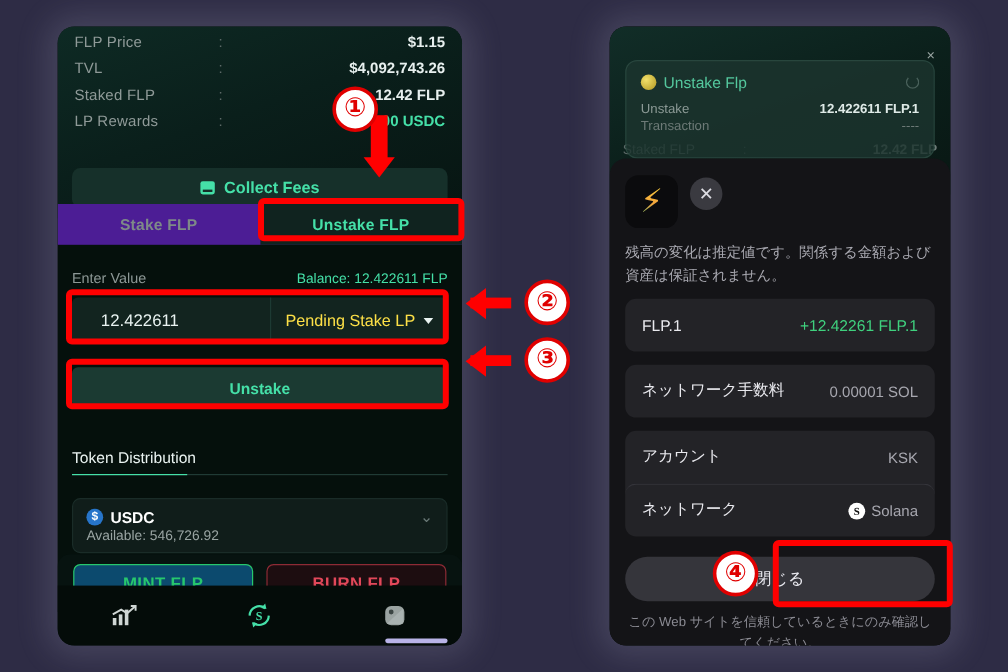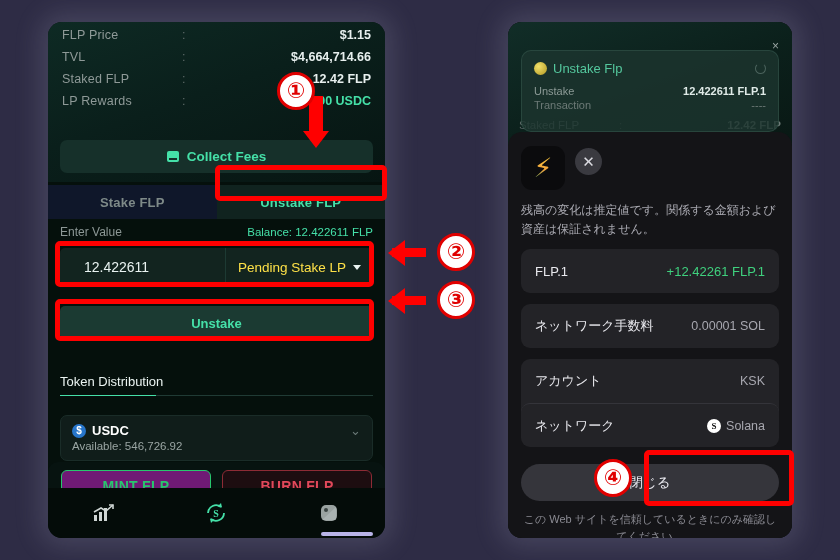--- a/index.html
+++ b/index.html
@@ -44,21 +44,21 @@
     background: #16302a; border-radius: 7px;
     display: flex; align-items: center; justify-content: center; gap: 8px;
     color: #45e0a8; font-size: 13.5px; font-weight: 600;
   }
   .cf-icon {
     width: 12px; height: 11px; border-radius: 2px; background: #45e0a8;
     position: relative;
   }
   .cf-icon::after{ content:""; position:absolute; left:2px; right:2px; bottom:2px; height:2px; background:#16302a;}
 
-  .tabs { position: absolute; left: 0; top: 163px; width: 100%; height: 34px; display: flex; background: #0f172a; }
+  .tabs { position: absolute; left: 0; top: 148px; width: 100%; height: 34px; display: flex; background: #4c1d95; }
   .tab {
     flex: 1; display: flex; align-items: center; justify-content: center;
     font-size: 13px; color: #7e8a88; font-weight: 600; letter-spacing: .2px;
   }
   .tab.active { color: #45e0a8; background: #10231f; }
 
   .enter-row {
     position: absolute; left: 12px; top: 203px; width: 313px;
     display: flex; justify-content: space-between; align-items: baseline;
   }
@@ -100,21 +100,21 @@
   .token-chev { margin-left: auto; color: #6a7977; font-size: 13px; }
   .token-avail { color: #9aa5a3; font-size: 11.5px; margin-top: 2px; }
 
   .mintburn {
     position: absolute; left: 0; top: 440px; width: 100%; height: 48px;
     background: #071310; display: flex; align-items: center; gap: 11px; padding: 0 13px;
     border-radius: 10px 10px 0 0;
   }
   .mb-btn { flex: 1; height: 33px; border-radius: 6px; display: flex; align-items: center; justify-content: center;
             font-size: 14px; font-weight: 700; letter-spacing: .3px; }
-  .mint { color: #27c76d; border: 1px solid #27c76d; background: #701a75; }
+  .mint { color: #27c76d; border: 1px solid #27c76d; background: #0c4a6e; }
   .burn { color: #e2485a; border: 1px solid #8d2b35; background: #1d0d10; }
 
   .navbar { position: absolute; left: 0; bottom: 0; width: 100%; height: 50px; background: #040c09;
             display: flex; align-items: center; }
   .nav-item { flex: 1; display: flex; align-items: center; justify-content: center; }
   .home-ind { position: absolute; right: 12px; bottom: 2px; width: 52px; height: 4px; border-radius: 2px; background: #b9b4e8; }
 
   
   #right-phone { left: 508px; top: 22px; width: 284px; height: 516px; background: #111114; }
   .rp-faded { position: absolute; inset: 0; background: #0c1512; }
@@ -153,22 +153,22 @@
               display:flex; align-items:center; justify-content:center; flex: 0 0 auto; }
   .bolt { font-size: 27px; line-height: 1; background: linear-gradient(180deg,#ffd23f,#f2a33c 55%,#57c77a);
           -webkit-background-clip: text; background-clip: text; color: transparent; }
   .modal-titlewrap { flex: 1; padding-top: 1px; }
   .modal-title { color:#f2f2f4; font-size: 17px; font-weight: 700; letter-spacing: .5px; }
   .modal-host { color:#9a9aa2; font-size: 11.5px; margin-top: 3px; }
   .modal-close { width: 27px; height: 27px; border-radius:50%; background:#3a3a40;
                  display:flex; align-items:center; justify-content:center; color:#dcdce2; font-size:15px; flex:0 0 auto; margin-top: 2px;}
   .modal-note { color:#a9a9b1; font-size: 12px; line-height: 1.55; margin-top: 11px; }
 
-  .row-card { background:#232327; border-radius: 9px; height: 44px; display:flex; align-items:center;
-              justify-content: space-between; padding: 0 14px; margin-top: 11px; }
+  .row-card { background:#232327; border-radius: 9px; height: 44px; display:flex; align-items:flex-end;
+              justify-content: space-between; padding: 14px 14px; margin-top: 11px; }
   .row-card .k { color:#e9e9ee; font-size: 13px; }
   .row-card .v { color:#a7a7af; font-size: 12.5px; }
   .row-card .v.green { color:#3fd17e; font-size: 13px; }
   .row-group { background:#232327; border-radius: 9px; margin-top: 11px; }
   .row-group .row-card { background: transparent; margin-top: 0; }
   .row-group .row-card + .row-card { border-top: 1px solid #34343a; }
   .sol-badge { display:inline-flex; align-items:center; gap:5px; }
   .sol-dot { width:14px; height:14px; border-radius:50%; background:#fff; color:#111; font-size:9px;
              line-height:14px; text-align:center; font-weight:800; font-family:"Liberation Serif", serif;}
 
@@ -205,21 +205,21 @@
 
       <div class="stats">
         <div class="stat-row">
           <span class="stat-label">FLP Price</span>
           <span class="stat-colon">:</span>
           <span class="stat-val">$1.15</span>
         </div>
         <div class="stat-row">
           <span class="stat-label">TVL</span>
           <span class="stat-colon">:</span>
-          <span class="stat-val">$4,664,714.66</span>
+          <span class="stat-val">$4,092,743.26</span>
         </div>
         <div class="stat-row">
           <span class="stat-label">Staked FLP</span>
           <span class="stat-colon">:</span>
           <span class="stat-val">12.42 FLP</span>
         </div>
         <div class="stat-row">
           <span class="stat-label">LP Rewards</span>
           <span class="stat-colon">:</span>
           <span class="stat-val green"><span class="usdc-mini">$</span><span>0.00 USDC</span></span>

